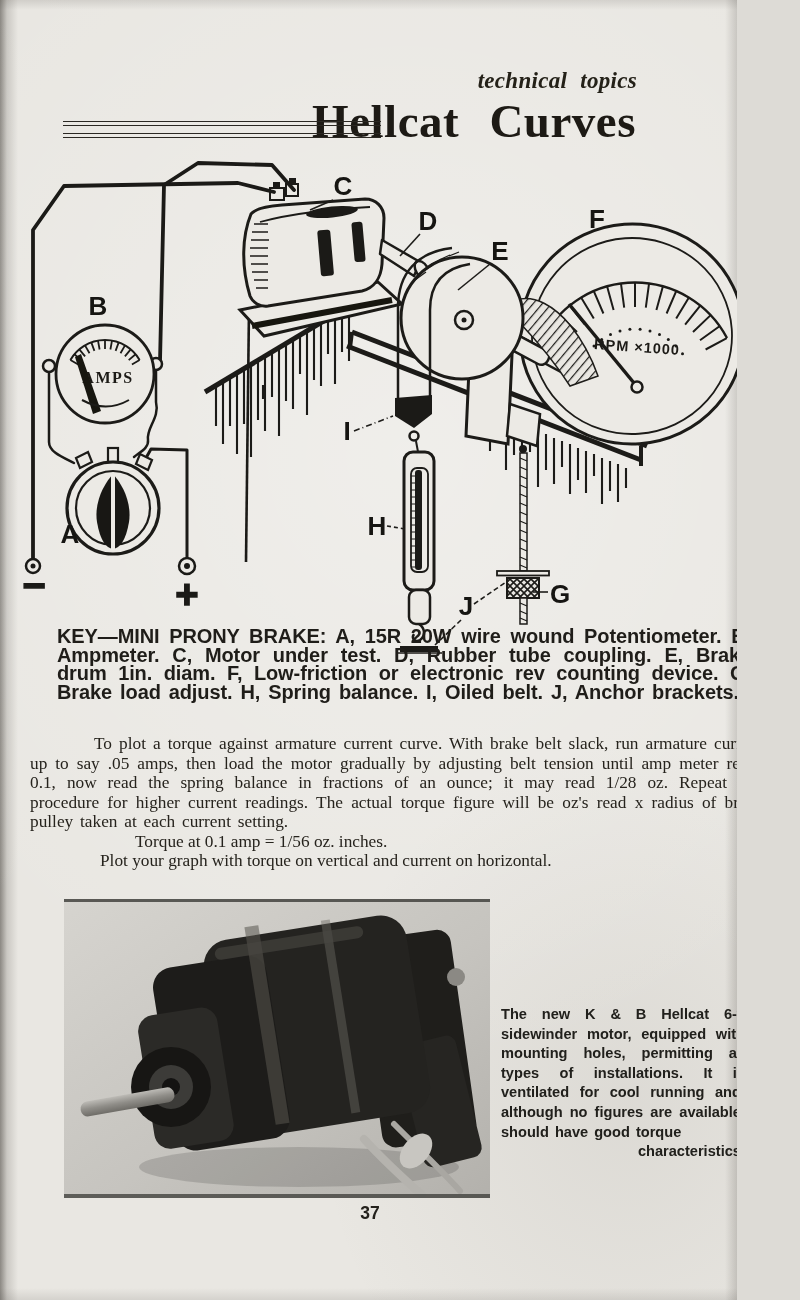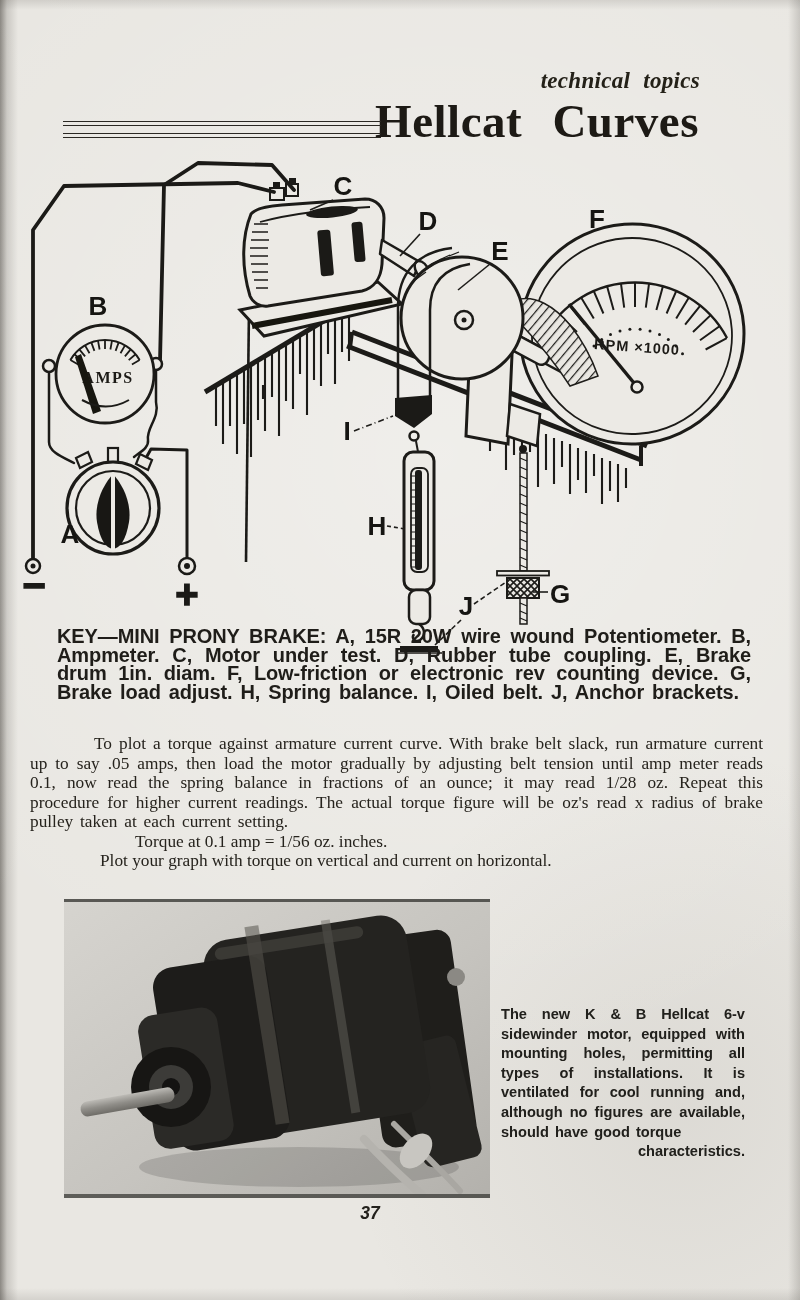--- a/index.html
+++ b/index.html
@@ -1,17 +1,17 @@
 <!DOCTYPE html>
 <html><head>
 <meta charset="utf-8">
 <style>
   html,body{margin:0;padding:0;}
   body{width:800px;height:1300px;background:#dddbd6;font-family:"Liberation Serif",serif;}
-  .page{position:absolute;left:0;top:0;width:800px;height:1300px;overflow:hidden;
+  .page{position:absolute;left:0;top:0;width:737px;height:1300px;overflow:hidden;
     background:
       radial-gradient(130% 80% at 55% 35%, rgba(255,255,255,.30), rgba(255,255,255,0) 60%),
       radial-gradient(60% 40% at 85% 85%, rgba(110,105,95,.10), rgba(0,0,0,0) 70%),
       linear-gradient(90deg, rgba(62,58,52,.55) 0px, rgba(62,58,52,.18) 7px, rgba(62,58,52,0) 18px),
       linear-gradient(270deg, rgba(62,58,52,.20) 0px, rgba(62,58,52,0) 12px),
       linear-gradient(180deg, rgba(62,58,52,.14) 0px, rgba(62,58,52,0) 10px),
       linear-gradient(0deg, rgba(62,58,52,.12) 0px, rgba(62,58,52,0) 12px),
       #e9e7e2;
     color:#221f1b;}
   .kicker{position:absolute;top:68px;right:100px;font-size:23px;font-weight:700;font-style:italic;
@@ -29,21 +29,21 @@
   .article h2{margin:0 0 2px 32px;font-size:18px;font-weight:700;letter-spacing:.6px;color:#1e1b16;}
   .article p.body-para{margin:0;font-size:17.3px;line-height:19.5px;text-align:justify;
     text-indent:64px;word-spacing:2.5px;font-family:Liberation Serif, serif;}
   .eg-line{margin-left:105px;font-size:17.3px;line-height:19.3px;}
   .closing-line{margin-left:70px;font-size:17.3px;line-height:19.5px;}
   .photo-svg{position:absolute;left:64px;top:899px;width:426px;height:299px;}
   .caption{position:absolute;left:501px;top:1005px;width:244px;font-family:"Liberation Sans",sans-serif;
     font-weight:700;font-size:14.6px;line-height:19.6px;text-align:justify;word-spacing:2px;color:#21201c;}
   .caption .caption-last{display:block;text-align:right;}
   .page-number{position:absolute;left:330px;top:1203px;width:80px;text-align:center;
-    font-family:"Liberation Sans",sans-serif;font-weight:700;font-size:17.5px;color:#23211c;font-style:italic;}
+    font-family:"Liberation Sans",sans-serif;font-weight:700;font-size:17.5px;color:#23211c;}
   text{font-family:"Liberation Sans",sans-serif;}
   .part-label{font-size:26px;font-weight:700;fill:#161512;}
   .gauge-text{font-size:14.5px;font-weight:700;fill:#1c1a16;letter-spacing:1px;}
   .amps-text{font-family:"Liberation Serif",serif;font-size:16px;font-weight:700;fill:#1c1a16;letter-spacing:1.5px;}
   .terminal-sign{font-size:40px;font-weight:700;fill:#1b1a17;stroke:#1b1a17;stroke-width:1.4;}
 </style>
 </head>
 <body>
 
 <div class="page">

